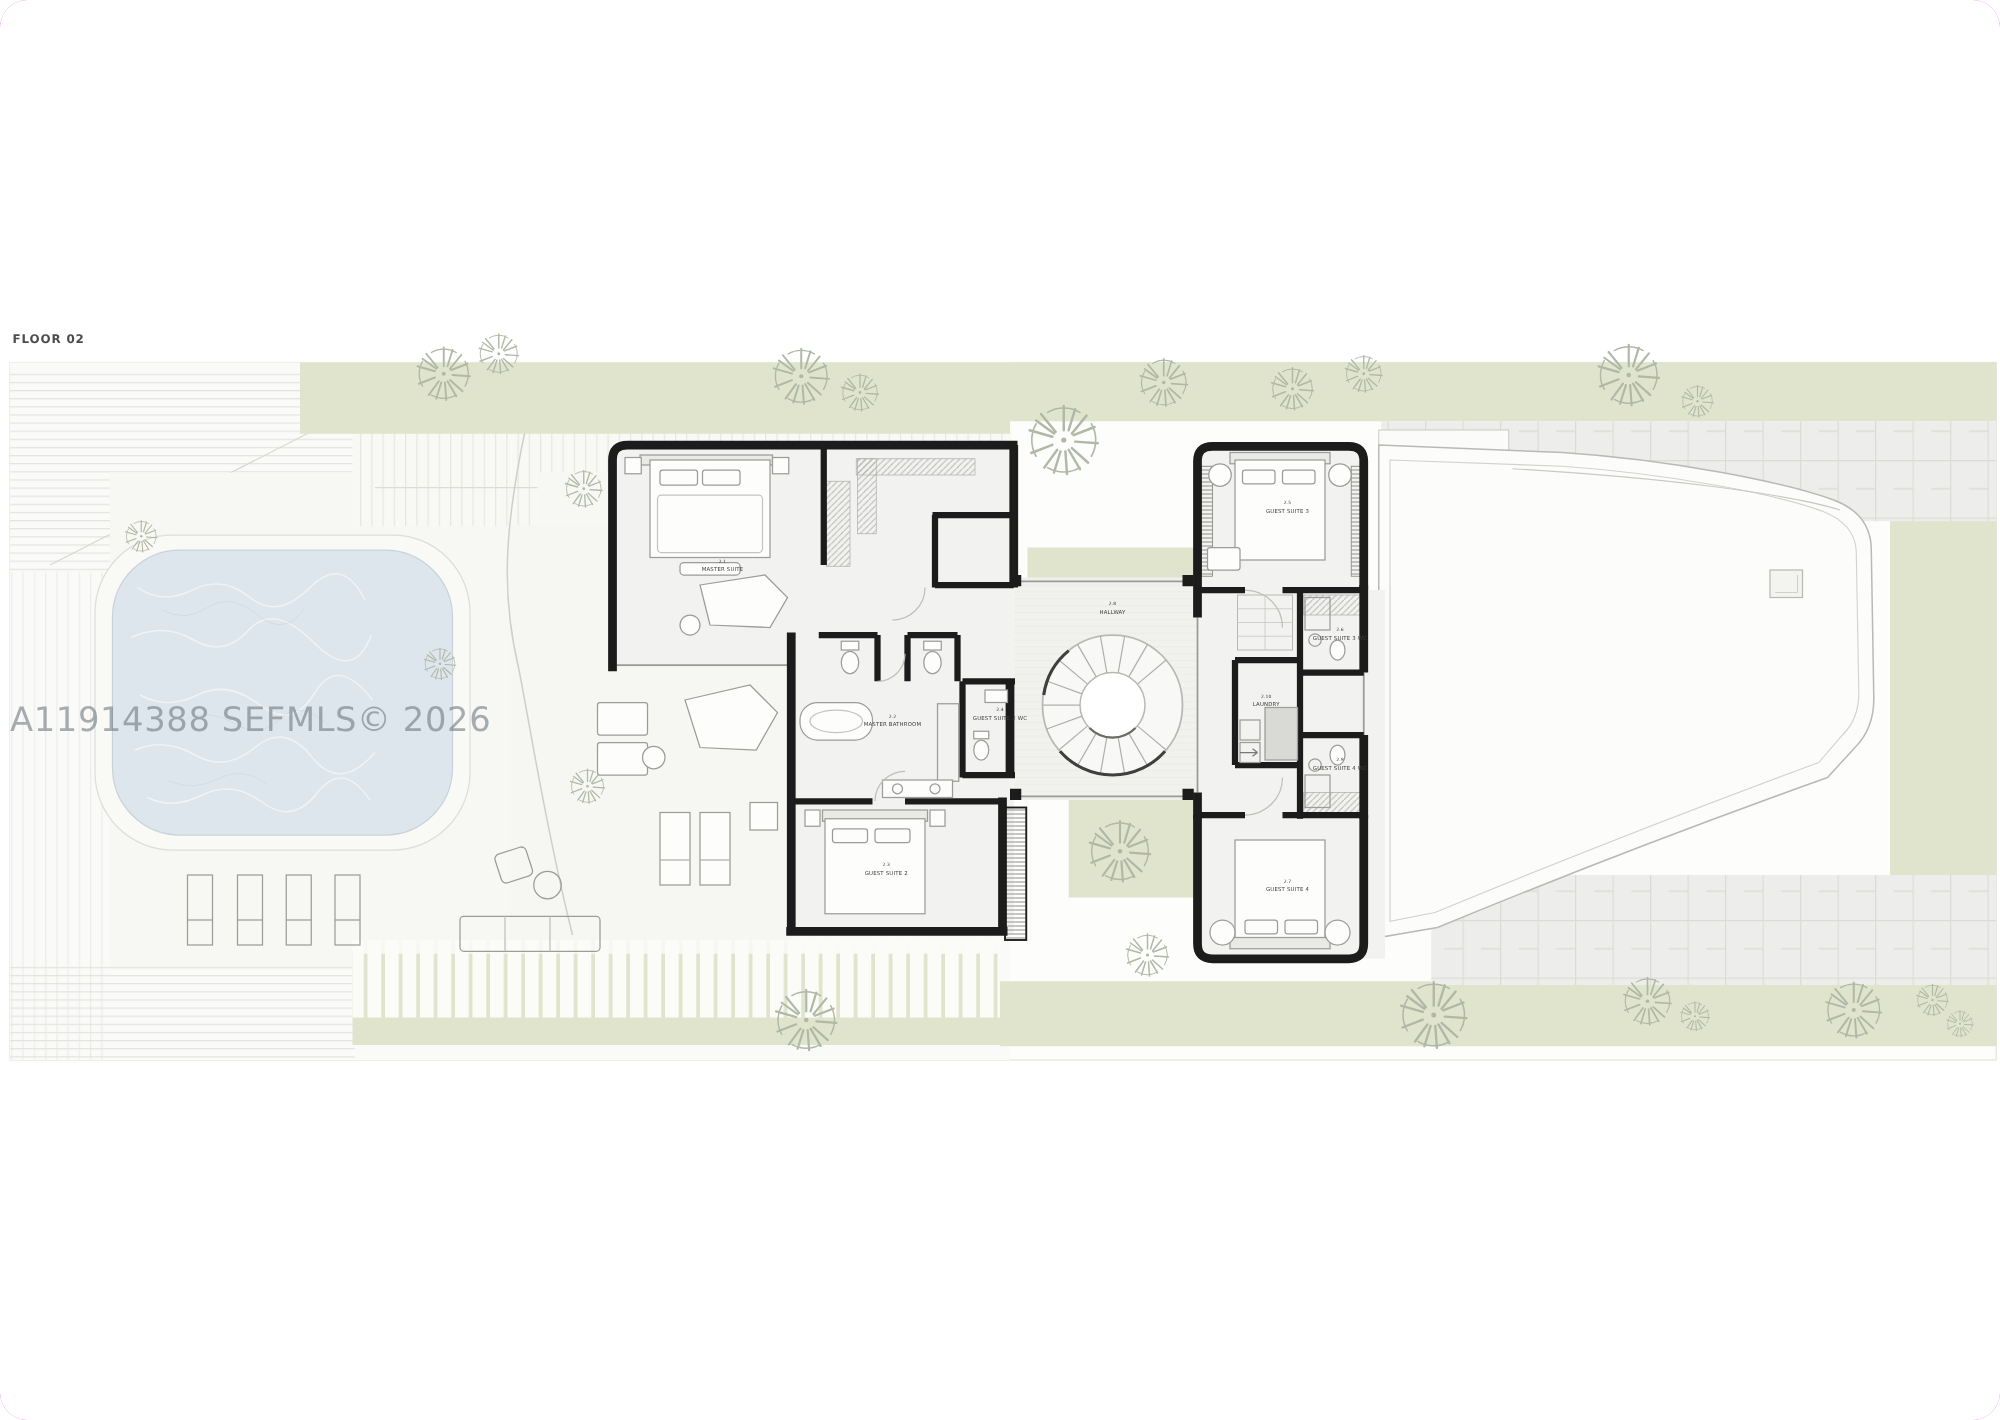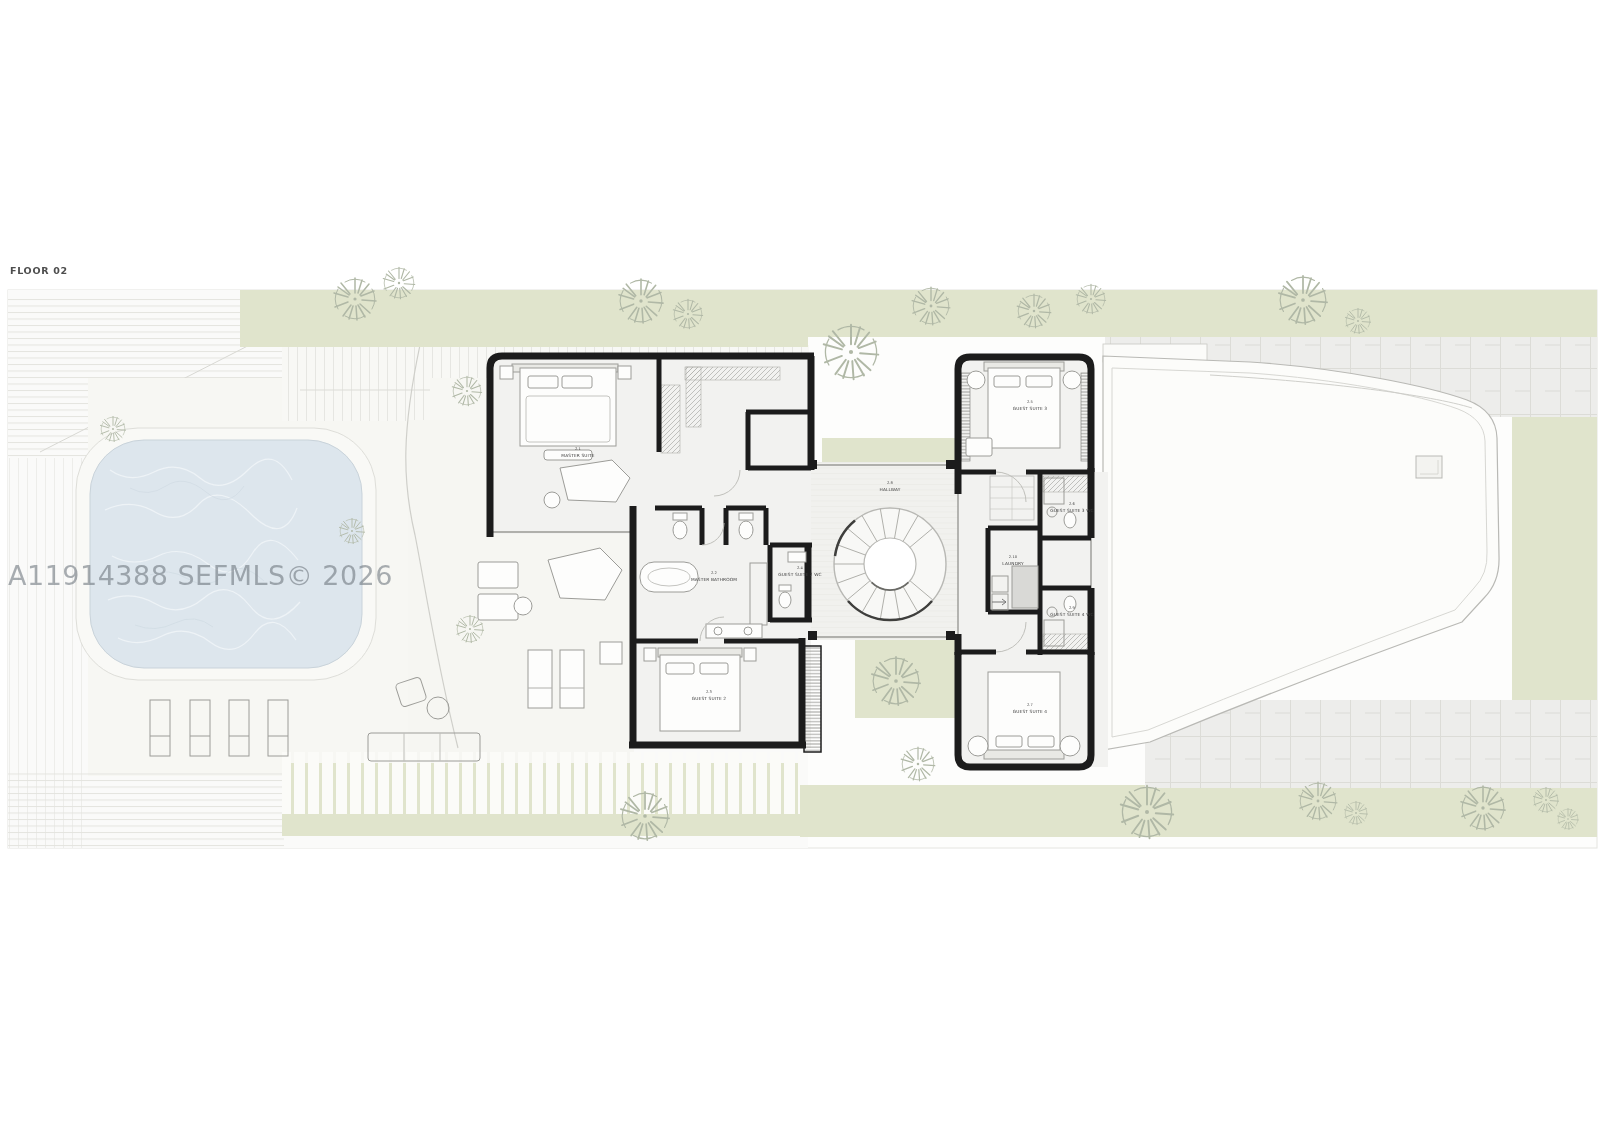--- a/index.html
+++ b/index.html
@@ -1,17 +1,17 @@
 <!DOCTYPE html>
 <html><head>
 <meta charset="utf-8">
 <style>
   html,body{margin:0;padding:0;background:#ffffff;}
   .canvas{position:relative;width:1600px;height:1136px;background:#d946ef;overflow:hidden;
-          font-family:"DejaVu Sans","Liberation Sans",sans-serif;}
+          font-family:"DejaVu Sans","Liberation Sans",sans-serif;border-radius:22px;}
   svg{display:block}
   text{font-family:"DejaVu Sans","Liberation Sans",sans-serif;}
   .room-num{font-size:3.6px;fill:#3d3d3d;letter-spacing:.1px;}
   .room-name{font-size:4.3px;fill:#3d3d3d;letter-spacing:.15px;}
   .floor-label{font-size:9.5px;font-weight:600;fill:#4d4d4d;letter-spacing:.7px;}
   .watermark{font-size:27px;fill:#6d757d;opacity:.58;letter-spacing:.5px;}
 </style>
 </head>
 <body>
 

